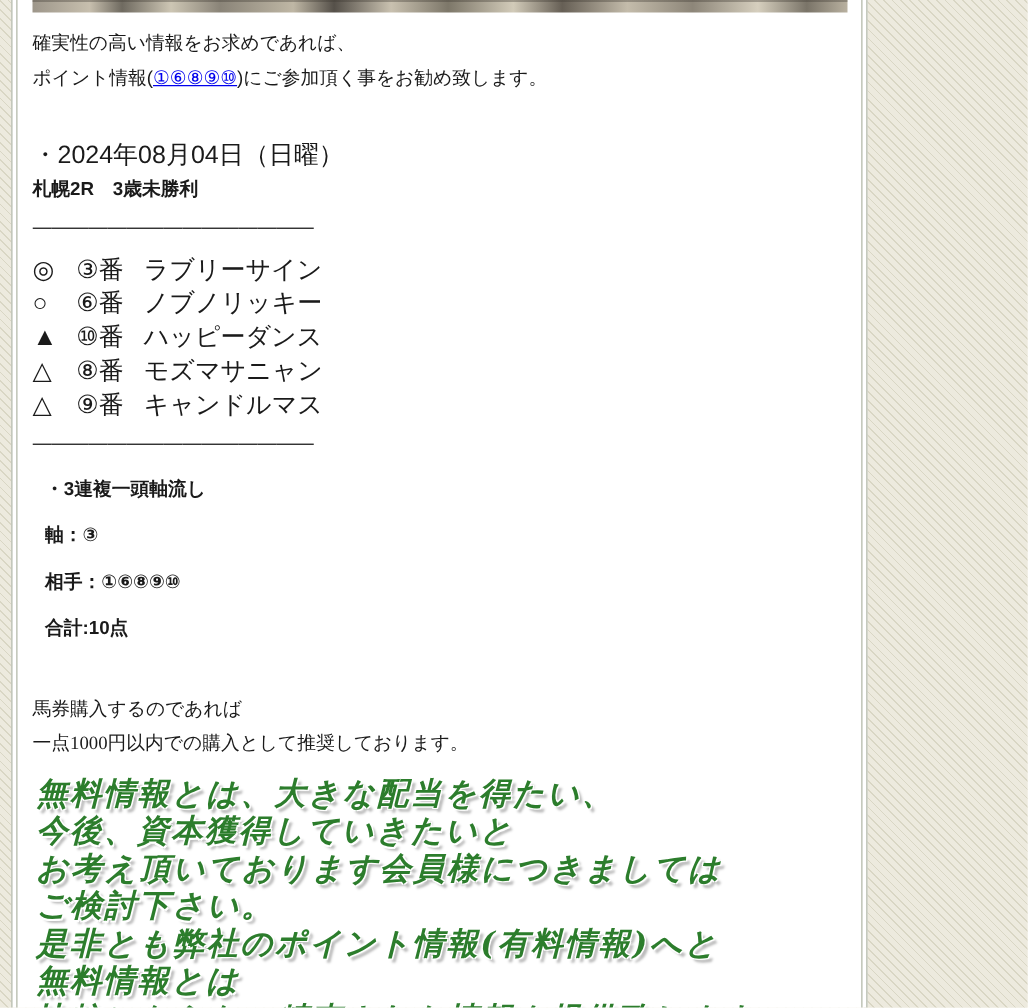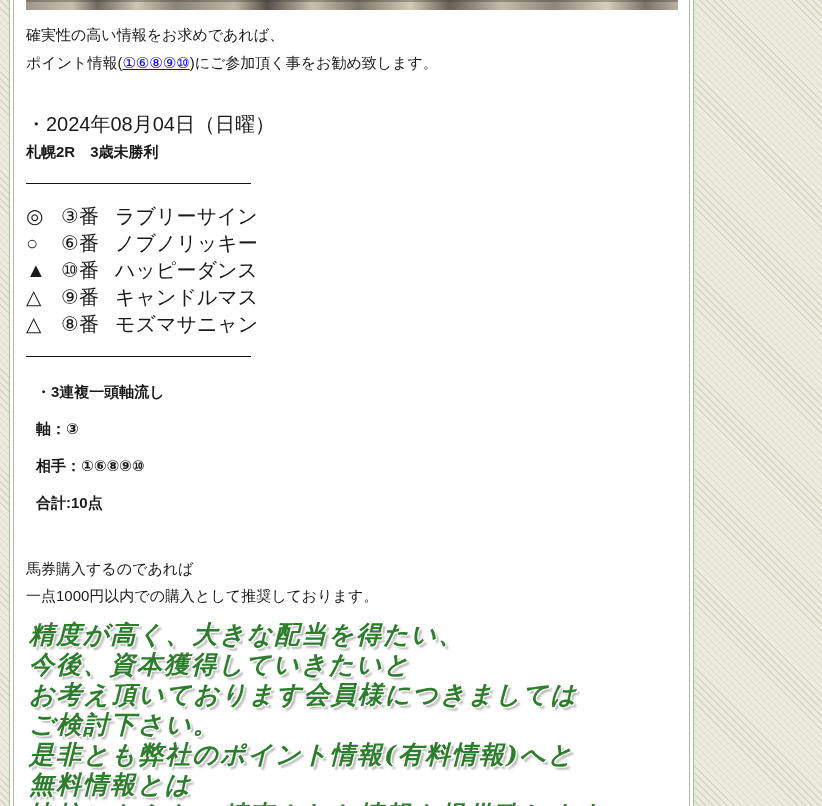--- a/index.html
+++ b/index.html
@@ -36,21 +36,21 @@
   a.paid-link{color:var(--link-color,#0000ee);text-decoration:underline;cursor:pointer;}
   .date-line{font-size:20px;line-height:27px;margin:34px 0 0 0;}
   .race-title{font-size:15px;line-height:27px;font-weight:bold;margin:0;}
   .divider{font-size:15px;line-height:27px;margin:3px 0 0 0;white-space:nowrap;overflow:hidden;color:#111;}
   .picks{margin-top:8px;}
   .pick-row{font-size:20px;line-height:27px;}
   .pick-row .mark{display:inline-block;width:35px;}
   .pick-row .num{display:inline-block;width:54px;}
   .bet{margin-top:8px;}
   .bet p{margin:10px;font-size:15px;line-height:27px;font-weight:bold;}
-  .advice{margin:39px 0 0 0;font-size:15px;line-height:27px;}
+  .advice{margin:39px 0 0 0;font-size:15px;line-height:27px;font-family:Liberation Serif, serif;}
   .promo{
     margin:11px 0 0 0;padding-left:3px;
     font-family:"DejaVu Serif","Liberation Serif",serif;
     font-style:italic;font-weight:bold;
     font-size:25px;line-height:30px;letter-spacing:2px;
     color:var(--promo-color,#2c7d2c);
     text-shadow:-1px -1px 0 #fff,1px -1px 0 #fff,-1px 1px 0 #fff,1px 1px 0 #fff,3px 3px 2px #b9b9b9;
   }
   .promo div{white-space:nowrap;}
 </style>
@@ -76,43 +76,43 @@
       <div class="pick-row">
         <span class="mark">◎</span><span class="num">③番</span><span class="horse">ラブリーサイン</span>
       </div>
       <div class="pick-row">
         <span class="mark">○</span><span class="num">⑥番</span><span class="horse">ノブノリッキー</span>
       </div>
       <div class="pick-row">
         <span class="mark">▲</span><span class="num">⑩番</span><span class="horse">ハッピーダンス</span>
       </div>
       <div class="pick-row">
-        <span class="mark">△</span><span class="num">⑨番</span><span class="horse">キャンドルマス</span>
+        <span class="mark">△</span><span class="num">⑧番</span><span class="horse">モズマサニャン</span>
       </div>
       <div class="pick-row">
-        <span class="mark">△</span><span class="num">⑧番</span><span class="horse">モズマサニャン</span>
+        <span class="mark">△</span><span class="num">⑨番</span><span class="horse">キャンドルマス</span>
       </div>
     </div>
 
     <div class="divider">―――――――――――――――</div>
 
     <div class="bet">
       <p>・3連複一頭軸流し</p>
       <p><span>軸：</span><span>③</span></p>
       <p><span>相手：</span><span>①⑥⑧⑨⑩</span></p>
       <p>合計:10点</p>
     </div>
 
     <p class="advice">
       <span>馬券購入するのであれば</span><br>
       <span>一点1000円以内での購入として推奨しております。</span>
     </p>
 
     <div class="promo">
-      <div>精度が高く、大きな配当を得たい、</div>
+      <div>無料情報とは、大きな配当を得たい、</div>
       <div>今後、資本獲得していきたいと</div>
       <div>お考え頂いております会員様につきましては</div>
       <div>ご検討下さい。</div>
       <div>是非とも弊社のポイント情報(有料情報)へと</div>
       <div>無料情報とは</div>
       <div>比較にならない精査された情報を提供致します。</div>
     </div>
 
   </div>
 </div>

